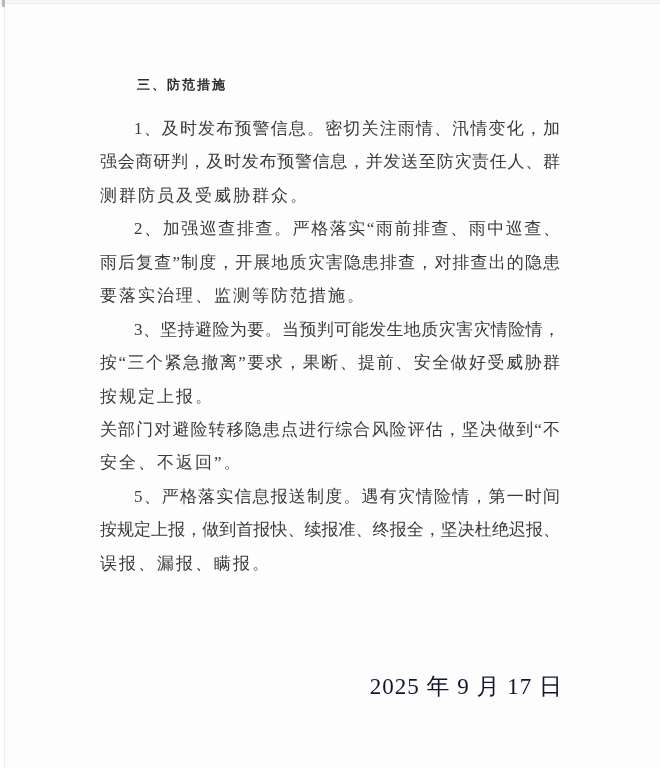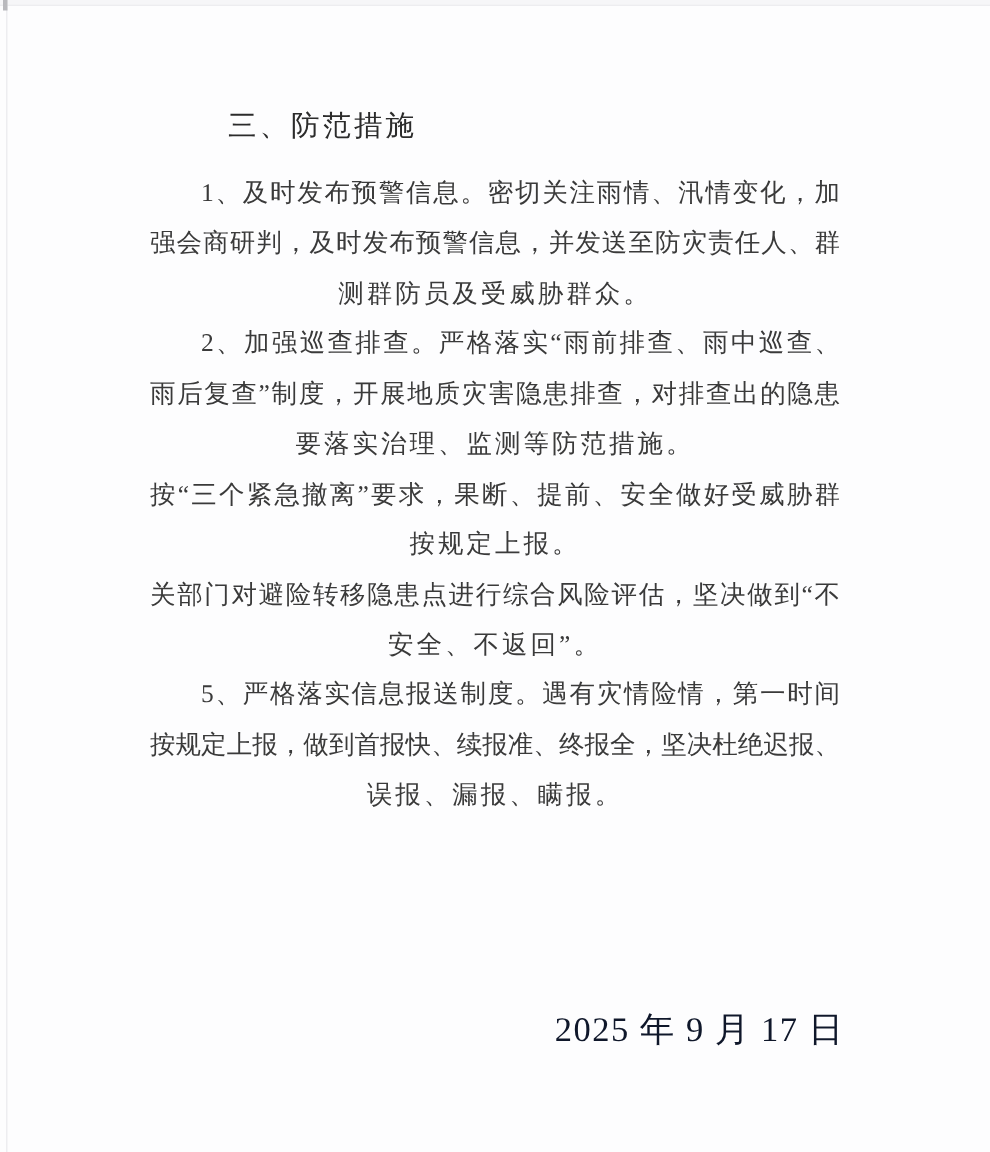--- a/index.html
+++ b/index.html
@@ -24,37 +24,35 @@
     background: #ededf0;
   }
   .scan-corner-mark {
     position: absolute; top: 0; left: 2px; width: 3px; height: 7px;
     background: #b9b9bd;
   }
   
   .doc-heading {
     position: absolute; top: 73px; left: 137px;
     font-family: "Liberation Sans", "DejaVu Sans", sans-serif;
-    font-weight: normal;
-    font-size: 19px; line-height: 24px;
+    font-weight: bold;
+    font-size: 13px; line-height: 24px;
     letter-spacing: 2px;
     color: #2b2b2b;
-    margin-left: 15px;
   }
   
   .doc-body {
     position: absolute; top: 112px; left: 100px; width: 460px;
     color: #3a3a3a;
   }
   .ln {
     height: 33.45px; line-height: 33.45px;
     font-size: 17px;
     letter-spacing: 2px;
     white-space: nowrap;
-    text-align: center;
   }
   .ln.just {
     letter-spacing: 0;
     white-space: normal;
     text-align: justify;
     text-align-last: justify;
   }
   .ln.first { text-indent: 2em; }
   
   .doc-date {
@@ -76,20 +74,21 @@
 
 <div class="doc-body">
   <div class="ln first just">1、及时发布预警信息。密切关注雨情、汛情变化，加</div>
   <div class="ln just">强会商研判，及时发布预警信息，并发送至防灾责任人、群</div>
   <div class="ln">测群防员及受威胁群众。</div>
 
   <div class="ln first just">2、加强巡查排查。严格落实“雨前排查、雨中巡查、</div>
   <div class="ln just">雨后复查”制度，开展地质灾害隐患排查，对排查出的隐患</div>
   <div class="ln">要落实治理、监测等防范措施。</div>
 
+  <div class="ln first just">3、坚持避险为要。当预判可能发生地质灾害灾情险情，</div>
   <div class="ln just">按“三个紧急撤离”要求，果断、提前、安全做好受威胁群</div>
   <div class="ln">按规定上报。</div>
 
   <div class="ln just">关部门对避险转移隐患点进行综合风险评估，坚决做到“不</div>
   <div class="ln">安全、不返回”。</div>
 
   <div class="ln first just">5、严格落实信息报送制度。遇有灾情险情，第一时间</div>
   <div class="ln just">按规定上报，做到首报快、续报准、终报全，坚决杜绝迟报、</div>
   <div class="ln">误报、漏报、瞒报。</div>
 </div>

